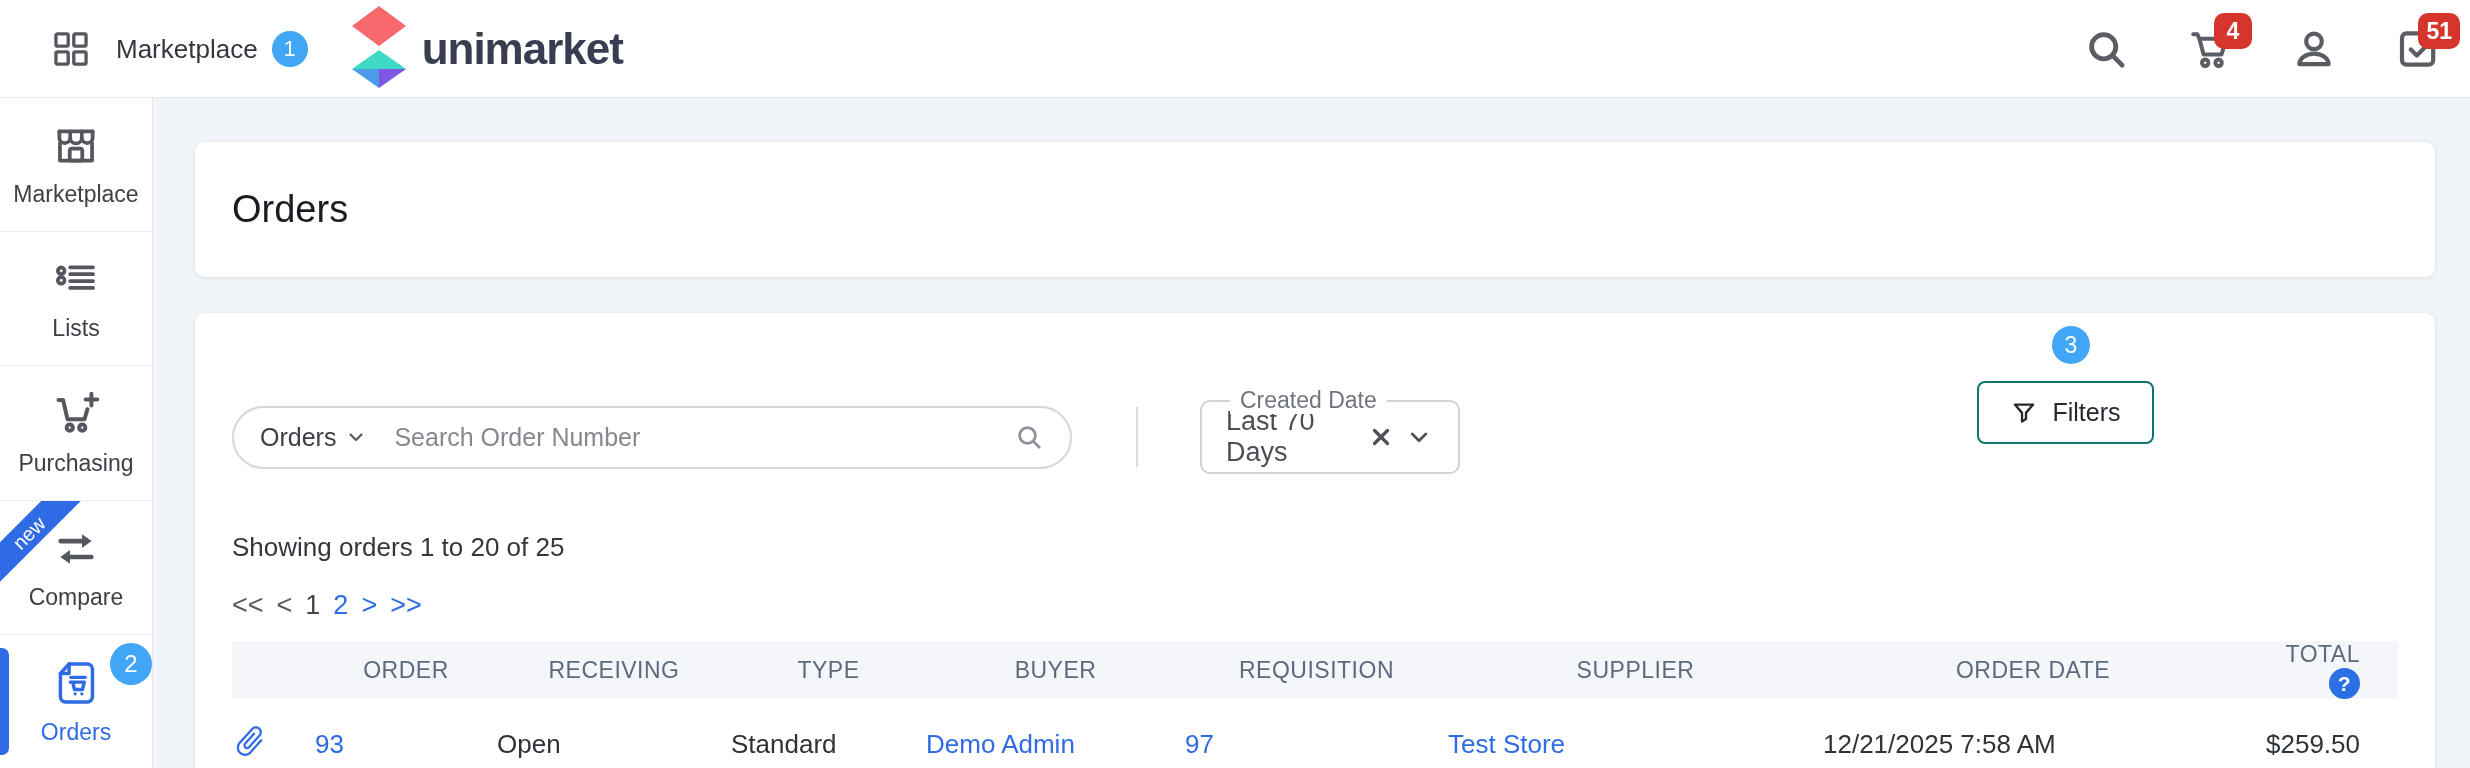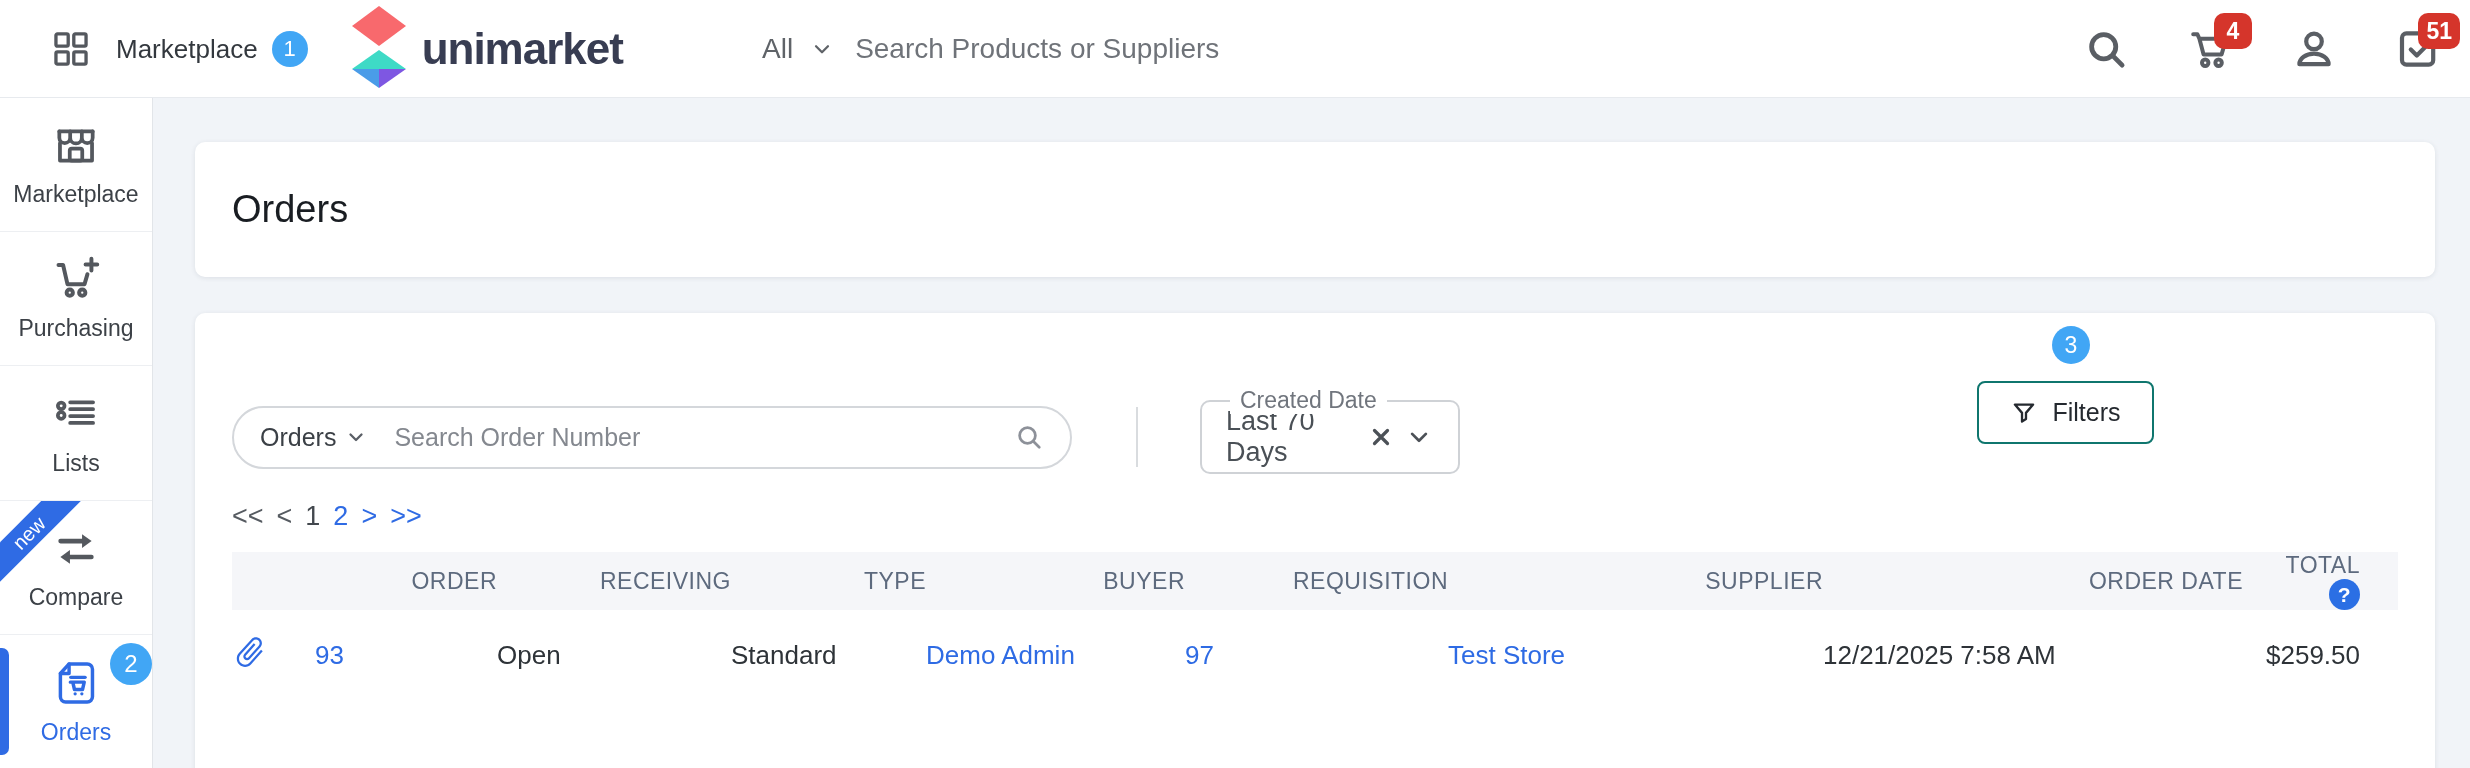--- a/index.html
+++ b/index.html
@@ -78,21 +78,21 @@
   .datebox-icons { display:flex; align-items:center; gap:10px; color:#4c5157; }
 
   .summary { margin-top:58px; font-size:26px; color:#33383e; }
   .pagination { margin-top:27px; font-size:27px; display:flex; gap:13px; align-items:center; }
   .pg { cursor:pointer; color:#565b61; }
   .pg.link { color:#2f6be4; }
   .pg.current { color:#43484e; }
 
   table { width:100%; border-collapse:collapse; table-layout:fixed; margin-top:20px; }
   thead th { background:#f5f6f9; height:57px; font-size:23px; font-weight:500; color:#5d6a7e;
-    text-align:right; letter-spacing:.5px; border-bottom:12px solid #fff; }
+    text-align:center; letter-spacing:.5px; border-bottom:12px solid #fff; }
   th.col-total, td.col-total { text-align:right; padding-right:38px; }
   tbody tr { border-top:1px solid #e9ebee; }
   tbody td { height:72px; font-size:26px; color:#2e3338; vertical-align:middle; }
   .link { color:#2e6be4; cursor:pointer; text-decoration:none; }
   .help-badge { display:inline-flex; width:31px; height:31px; border-radius:50%; background:#2b6fe4;
     color:#fff; font-size:21px; font-weight:bold; align-items:center; justify-content:center;
     vertical-align:middle; margin-left:12px; cursor:pointer; }
   .clip { color:#2f6be4; display:inline-flex; transform:rotate(42deg); cursor:pointer; }
 </style>
 </head>
@@ -115,29 +115,20 @@
         <polygon points="29,0 56,20 29,40 2,20" fill="#f8696d"></polygon>
         <polygon points="29,44 56,63 29,63" fill="#3edac6"></polygon>
         <polygon points="29,44 2,63 29,63" fill="#3edac6"></polygon>
         <polygon points="2,63 29,63 29,82" fill="#4a9ce8"></polygon>
         <polygon points="29,63 56,63 29,82" fill="#7e57e2"></polygon>
       </svg>
     </span>
     <span class="logo-word">unimarket</span>
   </div>
 
-  <div class="tb-search">
-    <span class="tb-scope">
-      <span>All</span>
-      <svg width="26" height="26" viewBox="0 0 24 24" fill="none" stroke="#5f6368" stroke-width="2.1" stroke-linecap="round" stroke-linejoin="round">
-          <path d="M6.5 9.5 12 15l5.5-5.5"></path>
-        </svg>
-    </span>
-    <input class="tb-input" value="" placeholder="Search Products or Suppliers" style="">
-  </div>
 
   <div class="tb-icons">
     <span class="tb-ic">
       <svg width="46" height="46" viewBox="0 0 24 24" fill="none" stroke="currentColor" stroke-width="2.5" stroke-linecap="round">
         <circle cx="10.8" cy="10.8" r="6.3"></circle>
           <path d="M15.6 15.6 20.4 20.4"></path>
       </svg>
     </span>
     <span class="tb-ic">
       <svg width="48" height="48" viewBox="0 0 24 24" fill="none" stroke="currentColor" stroke-width="2" stroke-linecap="round" stroke-linejoin="round">
@@ -167,35 +158,35 @@
   <div class="side-item">
     <svg width="50" height="50" viewBox="0 0 24 24" fill="none" stroke="currentColor" stroke-width="1.8" stroke-linecap="round" stroke-linejoin="round">
       <path d="M4.3 10.6V19h15.4v-8.4"></path>
         <path d="M4 5h16"></path>
       <path d="M4 5v3a2.6 2.6 0 0 0 5.2 0V5m0 3a2.8 2.8 0 0 0 5.6 0V5m0 3a2.6 2.6 0 0 0 5.2 0V5"></path>
       <rect x="9" y="13.2" width="6" height="5.8" rx="1"></rect>
     </svg>
     <span class="side-label">Marketplace</span>
   </div>
   <div class="side-item">
+    <svg width="50" height="50" viewBox="0 0 24 24" fill="none" stroke="currentColor" stroke-width="1.8" stroke-linecap="round">
+      <circle cx="4.9" cy="7.6" r="1.6"></circle>
+        <circle cx="4.9" cy="12.2" r="1.6"></circle>
+      <path d="M9.2 5.9h11M9.2 9.2h11M9.2 12.5h11M9.2 15.8h11"></path>
+    </svg>
+    <span class="side-label">Lists</span>
+  </div>
+  <div class="side-item">
     <svg width="50" height="50" viewBox="0 0 24 24" fill="none" stroke="currentColor" stroke-width="1.9" stroke-linecap="round" stroke-linejoin="round">
       <path d="M3.6 4.8h2.2l2.1 9.2h8.2l1.4-4.8"></path>
       <path d="M16.6 4.6h5.6M19.4 1.8v5.6"></path>
       <circle cx="9" cy="18.1" r="1.5"></circle>
         <circle cx="15" cy="18.1" r="1.5"></circle>
     </svg>
     <span class="side-label">Purchasing</span>
-  </div>
-  <div class="side-item">
-    <svg width="50" height="50" viewBox="0 0 24 24" fill="none" stroke="currentColor" stroke-width="1.8" stroke-linecap="round">
-      <circle cx="4.9" cy="7.6" r="1.6"></circle>
-        <circle cx="4.9" cy="12.2" r="1.6"></circle>
-      <path d="M9.2 5.9h11M9.2 9.2h11M9.2 12.5h11M9.2 15.8h11"></path>
-    </svg>
-    <span class="side-label">Lists</span>
   </div>
   <div class="side-item">
     <span class="ribbon">new</span>
     <svg width="50" height="50" viewBox="0 0 24 24" fill="none" stroke="currentColor" stroke-width="2.2" stroke-linecap="round">
       <path d="M4.6 8.2h11.8"></path>
         <path d="M14.9 4.9l4.6 3.3-4.6 3.3z" fill="currentColor" stroke="none"></path>
       <path d="M19.4 15.8H7.6"></path>
         <path d="M9.1 12.5l-4.6 3.3 4.6 3.3z" fill="currentColor" stroke="none"></path>
     </svg>
     <span class="side-label">Compare</span>
@@ -257,20 +248,21 @@
           <svg width="26" height="26" viewBox="0 0 20 20" fill="none" stroke="#4c5157" stroke-width="2.5" stroke-linecap="round">
               <path d="M5 5l10 10M15 5 5 15"></path>
             </svg>
           <svg width="30" height="30" viewBox="0 0 24 24" fill="none" stroke="#4c5157" stroke-width="2.2" stroke-linecap="round" stroke-linejoin="round">
               <path d="M6.5 9.5 12 15l5.5-5.5"></path>
             </svg>
         </span>
       </div>
     </div>
 
+    <div class="summary">Showing orders 1 to 20 of 25</div>
 
     <div class="pagination">
       <span class="pg">&lt;&lt;</span>
       <span class="pg">&lt;</span>
       <span class="pg current">1</span>
       <span class="pg link">2</span>
       <span class="pg link">&gt;</span>
       <span class="pg link">&gt;&gt;</span>
     </div>
 

